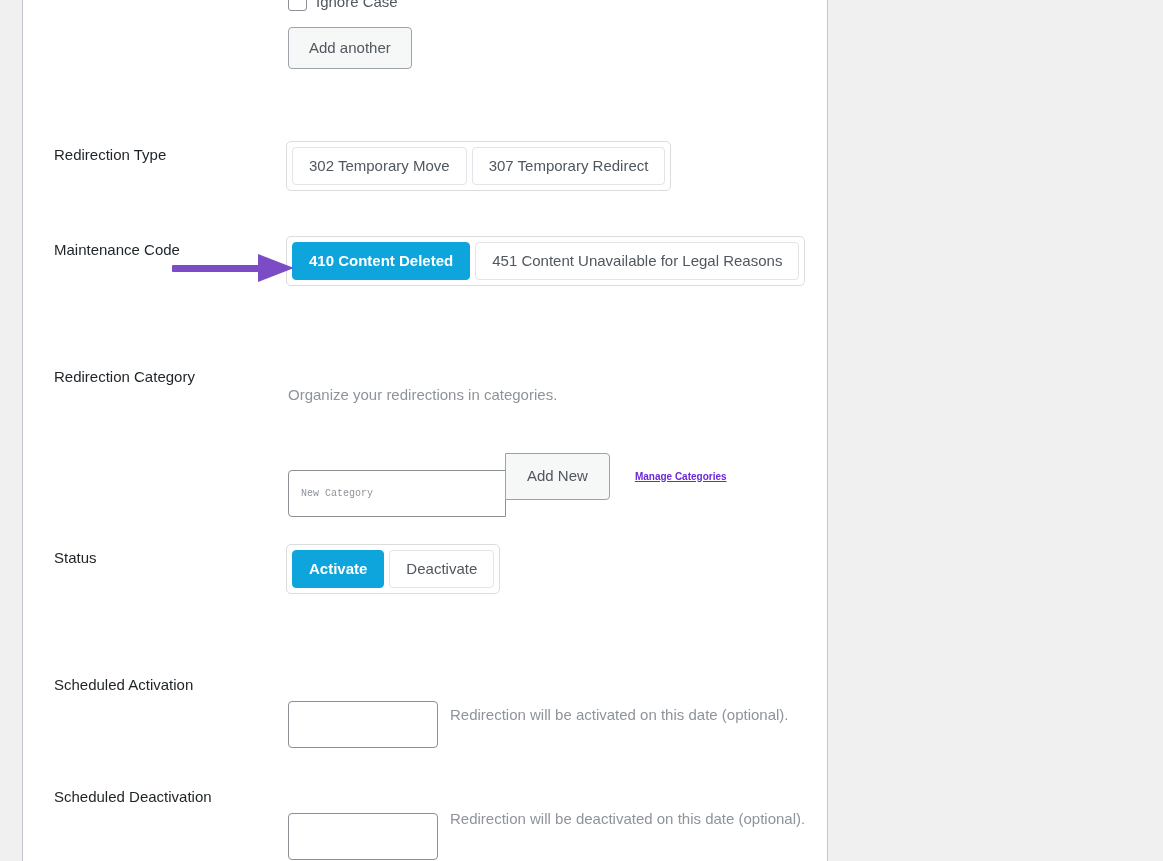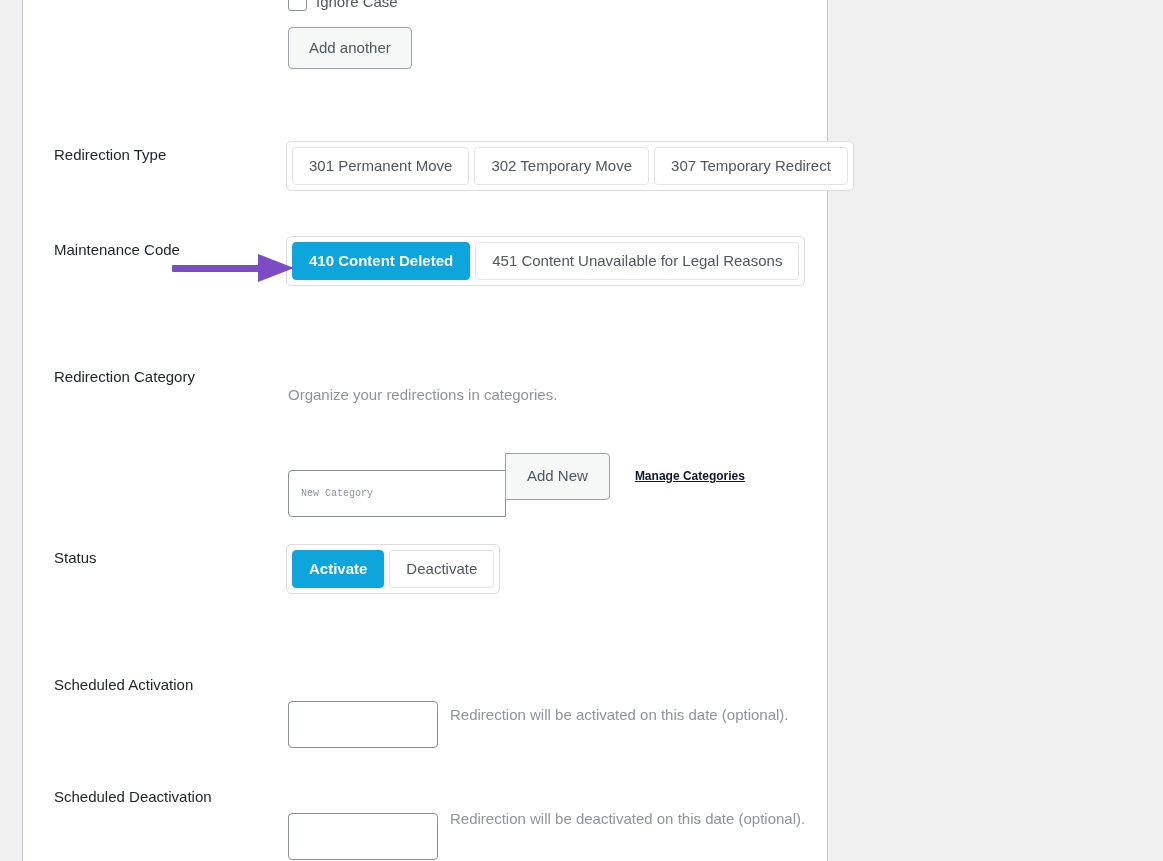--- a/index.html
+++ b/index.html
@@ -118,23 +118,23 @@
   }
   .desc-text {
     font-size: 15px;
     line-height: 20px;
     color: #8f949a;
     white-space: nowrap;
   }
 
   
   .link {
-    font-size: 12px;
+    font-size: 10px;
     font-weight: 700;
-    color: #0f172a;
+    color: #6d28d9;
     text-decoration: underline;
     cursor: pointer;
     white-space: nowrap;
     text-align: right;
   }
 
   
   #arrow {
     position: absolute;
     left: 172px; top: 252px;
@@ -160,21 +160,20 @@
     <div class="row" style="top:27px;">
       <div class="row-field" style="left:265px;">
         <button class="plain-btn">Add another</button>
       </div>
     </div>
 
     <div class="row" style="top:145px;">
       <div class="row-label">Redirection Type</div>
       <div class="row-field" style="left:263px; top:-4px;">
         <div class="btn-group">
-          <button class="seg-btn">301 Permanent Move</button>
           <button class="seg-btn">302 Temporary Move</button>
           <button class="seg-btn">307 Temporary Redirect</button>
         </div>
       </div>
     </div>
 
     <div class="row" style="top:240px;">
       <div class="row-label">Maintenance Code</div>
       <div class="row-field" style="left:263px; top:-4px;">
         <div class="btn-group">

